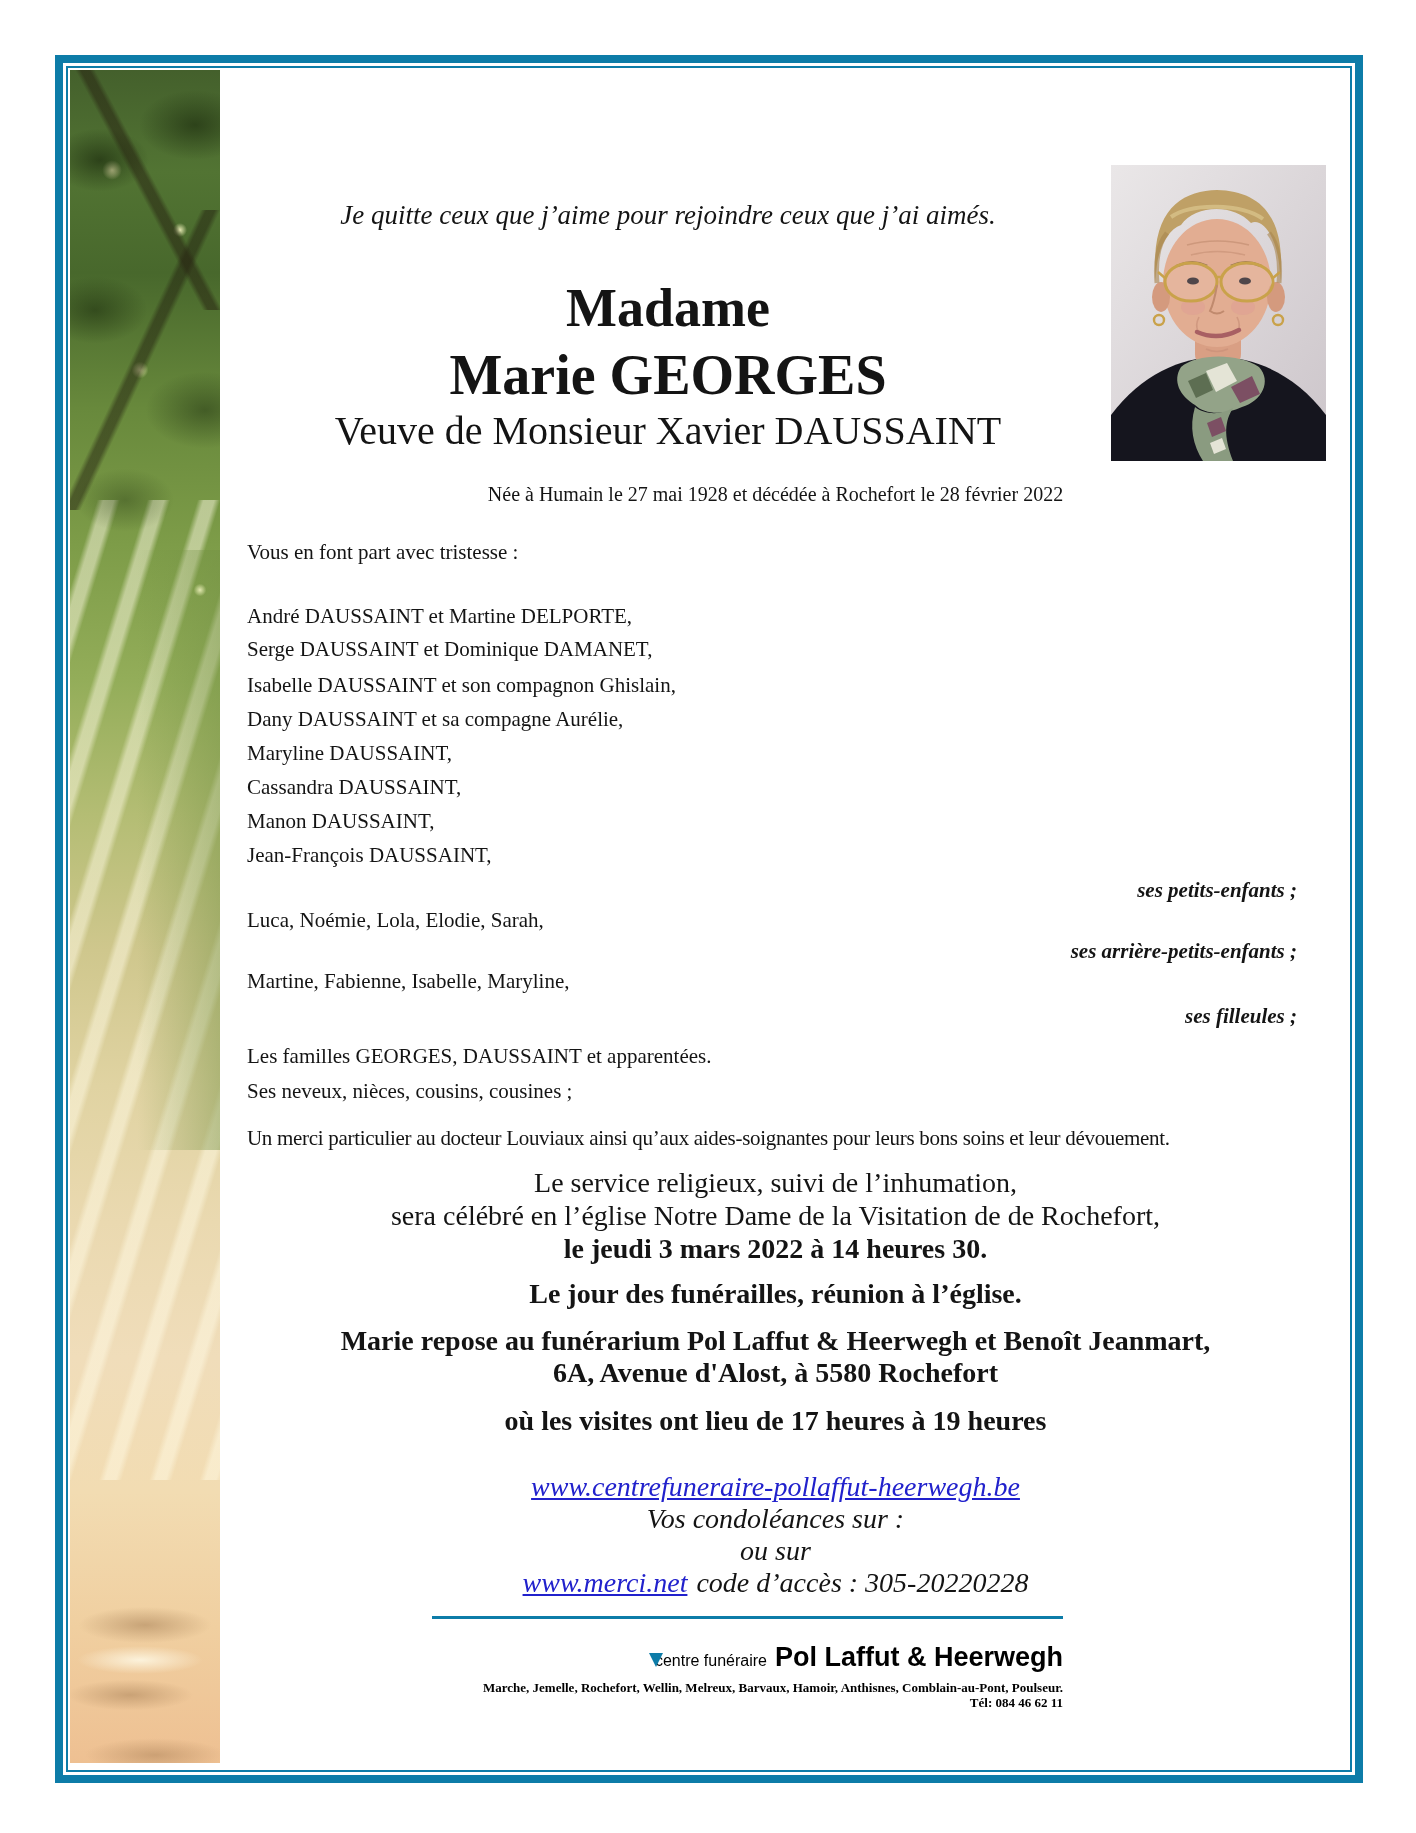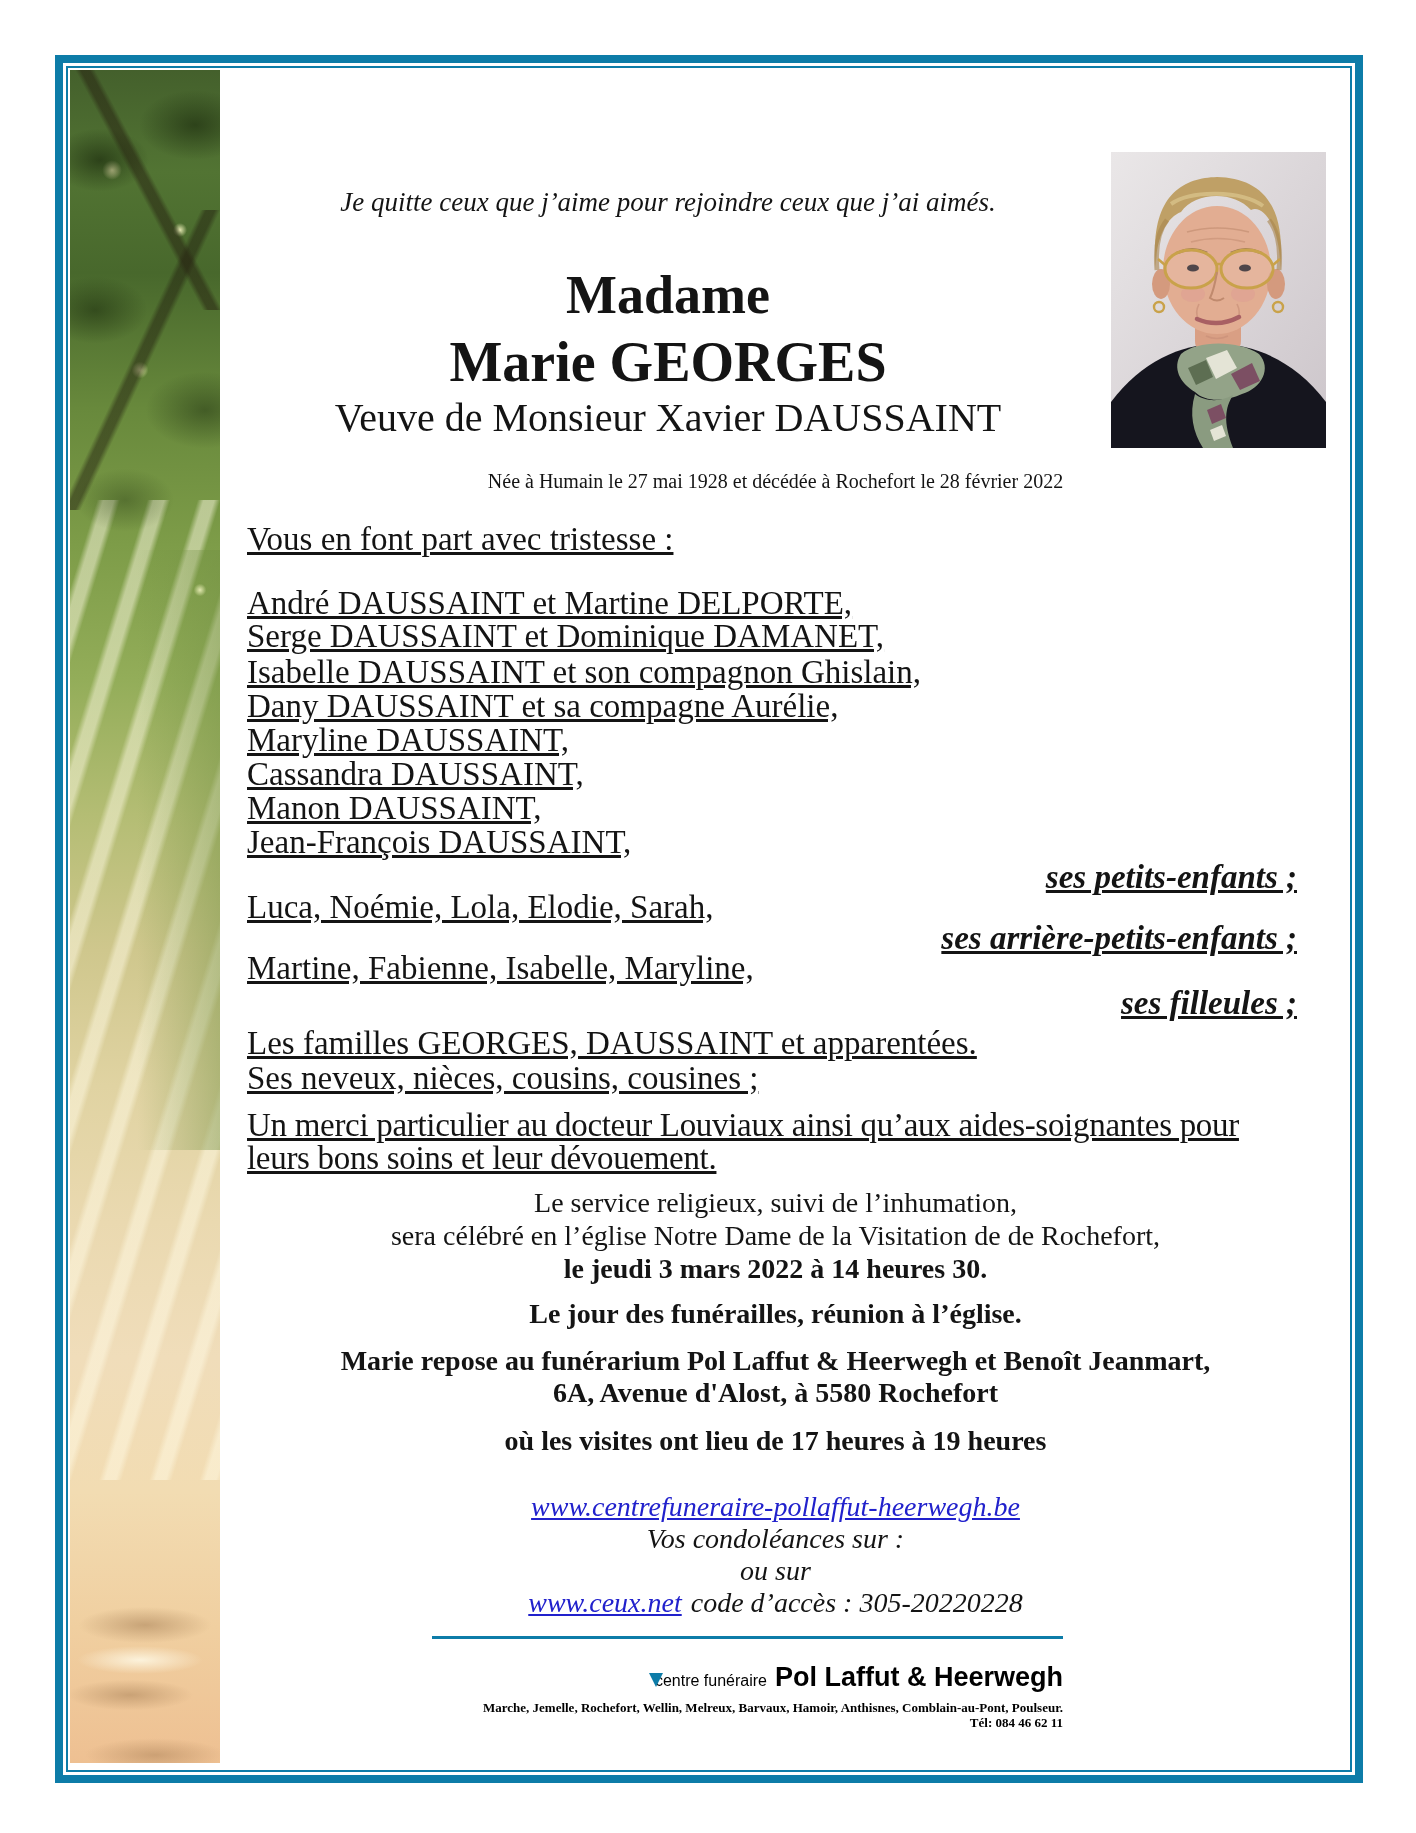--- a/index.html
+++ b/index.html
@@ -39,30 +39,30 @@
       auto,auto,auto,auto,auto,auto,auto,auto,auto,
       150px 600px,150px 980px,
       auto,auto,auto,auto,auto;
     background-position:
       0 -20px,0 140px,
       0 0,0 0,0 0,0 0,0 0,0 0,0 0,0 0,0 0,
       0 480px,0 430px,
       0 0,0 0,0 0,0 0,0 0;
   }
   
-  .content{position:absolute;left:225px;top:55px;width:1101px;}
+  .content{position:absolute;left:225px;top:68px;width:1101px;}
   .header-row{display:flex;}
   .header-left{flex:1;text-align:center;}
   .epitaph{margin-top:130px;font-style:italic;font-size:27px;line-height:34px;}
   .title{margin-top:40px;font-size:54px;font-weight:bold;line-height:72px;}
   .name{font-size:56px;font-weight:bold;line-height:62px;}
   .widow{font-size:40px;line-height:50px;}
   .portrait{width:215px;height:296px;margin-top:97px;flex:0 0 auto;}
   .dates{margin-top:16px;text-align:center;font-size:20px;line-height:34px;}
-  .body{padding-left:22px;padding-right:29px;font-size:33px;text-decoration:underline;}
+  .body{padding-left:22px;padding-right:29px;font-size:21px;}
   .bl{line-height:33px;}
   .bl34{line-height:34px;}
   .rlabel{text-align:right;font-weight:bold;font-style:italic;line-height:26px;}
   .rlabel.sm{line-height:24px;}
   .intro{margin-top:25px;line-height:33px;}
   .mt31{margin-top:31px;}.mt12{margin-top:12px;}
   .mt6{margin-top:6px;}.mt2{margin-top:2px;}
   .thanks{margin-top:14px;line-height:33px;padding-right:0;letter-spacing:-0.3px;}
   .center-block{text-align:center;font-size:28px;}
   .ceremony{margin-top:11px;line-height:33px;}
@@ -185,21 +185,21 @@
       <div class="repose" style="margin-top:0">6A, Avenue d'Alost, à 5580 Rochefort</div>
       <div class="repose" style="margin-top:16px">où les visites ont lieu de 17 heures à 19 heures</div>
 
       <div class="condolences">
         <div>
           <a class="link">www.centrefuneraire-pollaffut-heerwegh.be</a>
         </div>
         <div>Vos condoléances sur :</div>
         <div>ou sur</div>
         <div>
-          <a class="link">www.ceux.net</a><span class="code">code d’accès : 305-20220228</span>
+          <a class="link">www.merci.net</a><span class="code">code d’accès : 305-20220228</span>
         </div>
       </div>
     </div>
 
     <div class="separator"></div>
 
     <div class="footer">
       <div class="triangle"></div>
       <div class="logo-row">
         <span class="brand-prefix">centre funéraire</span><span class="brand">Pol Laffut &amp; Heerwegh</span>

